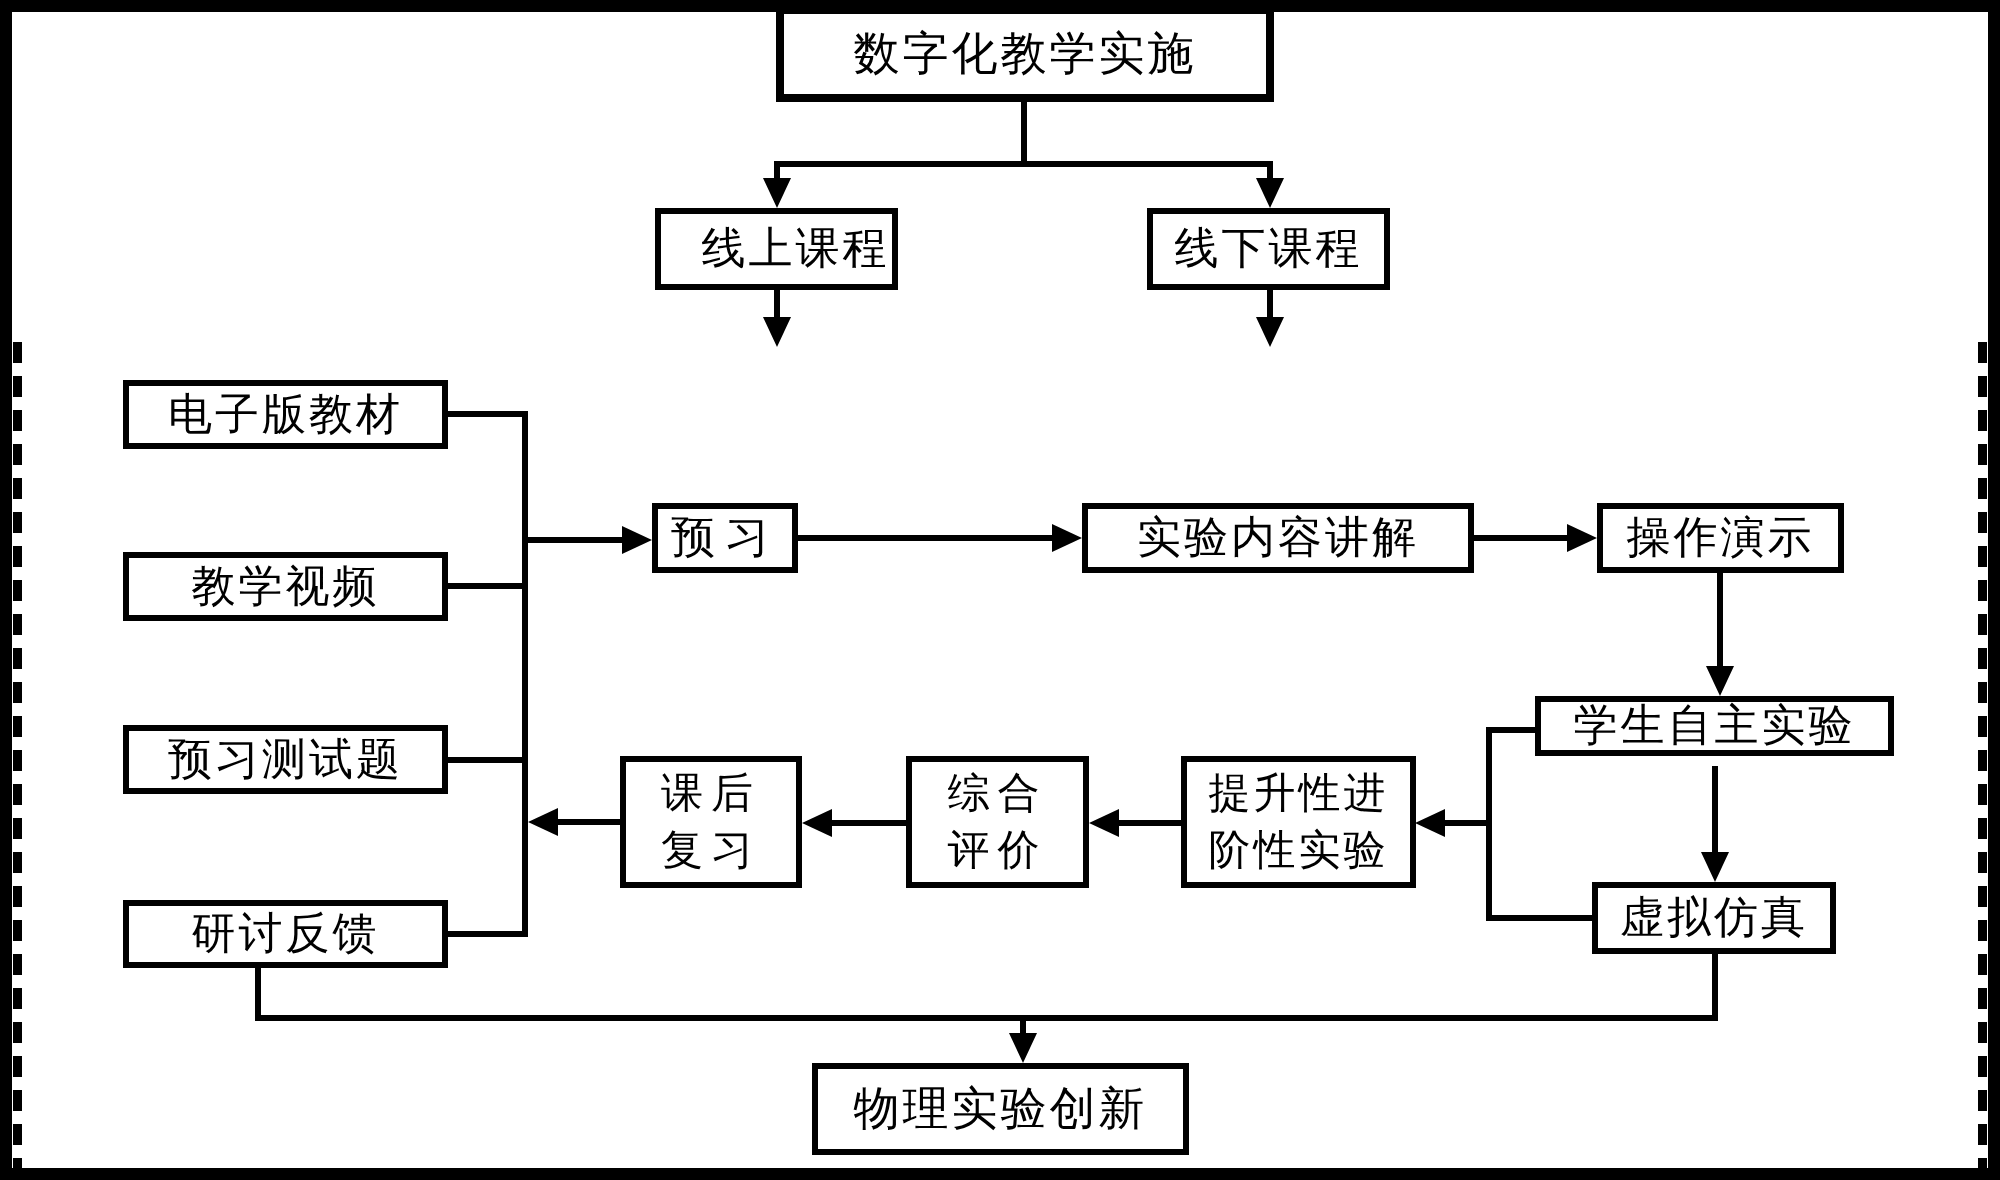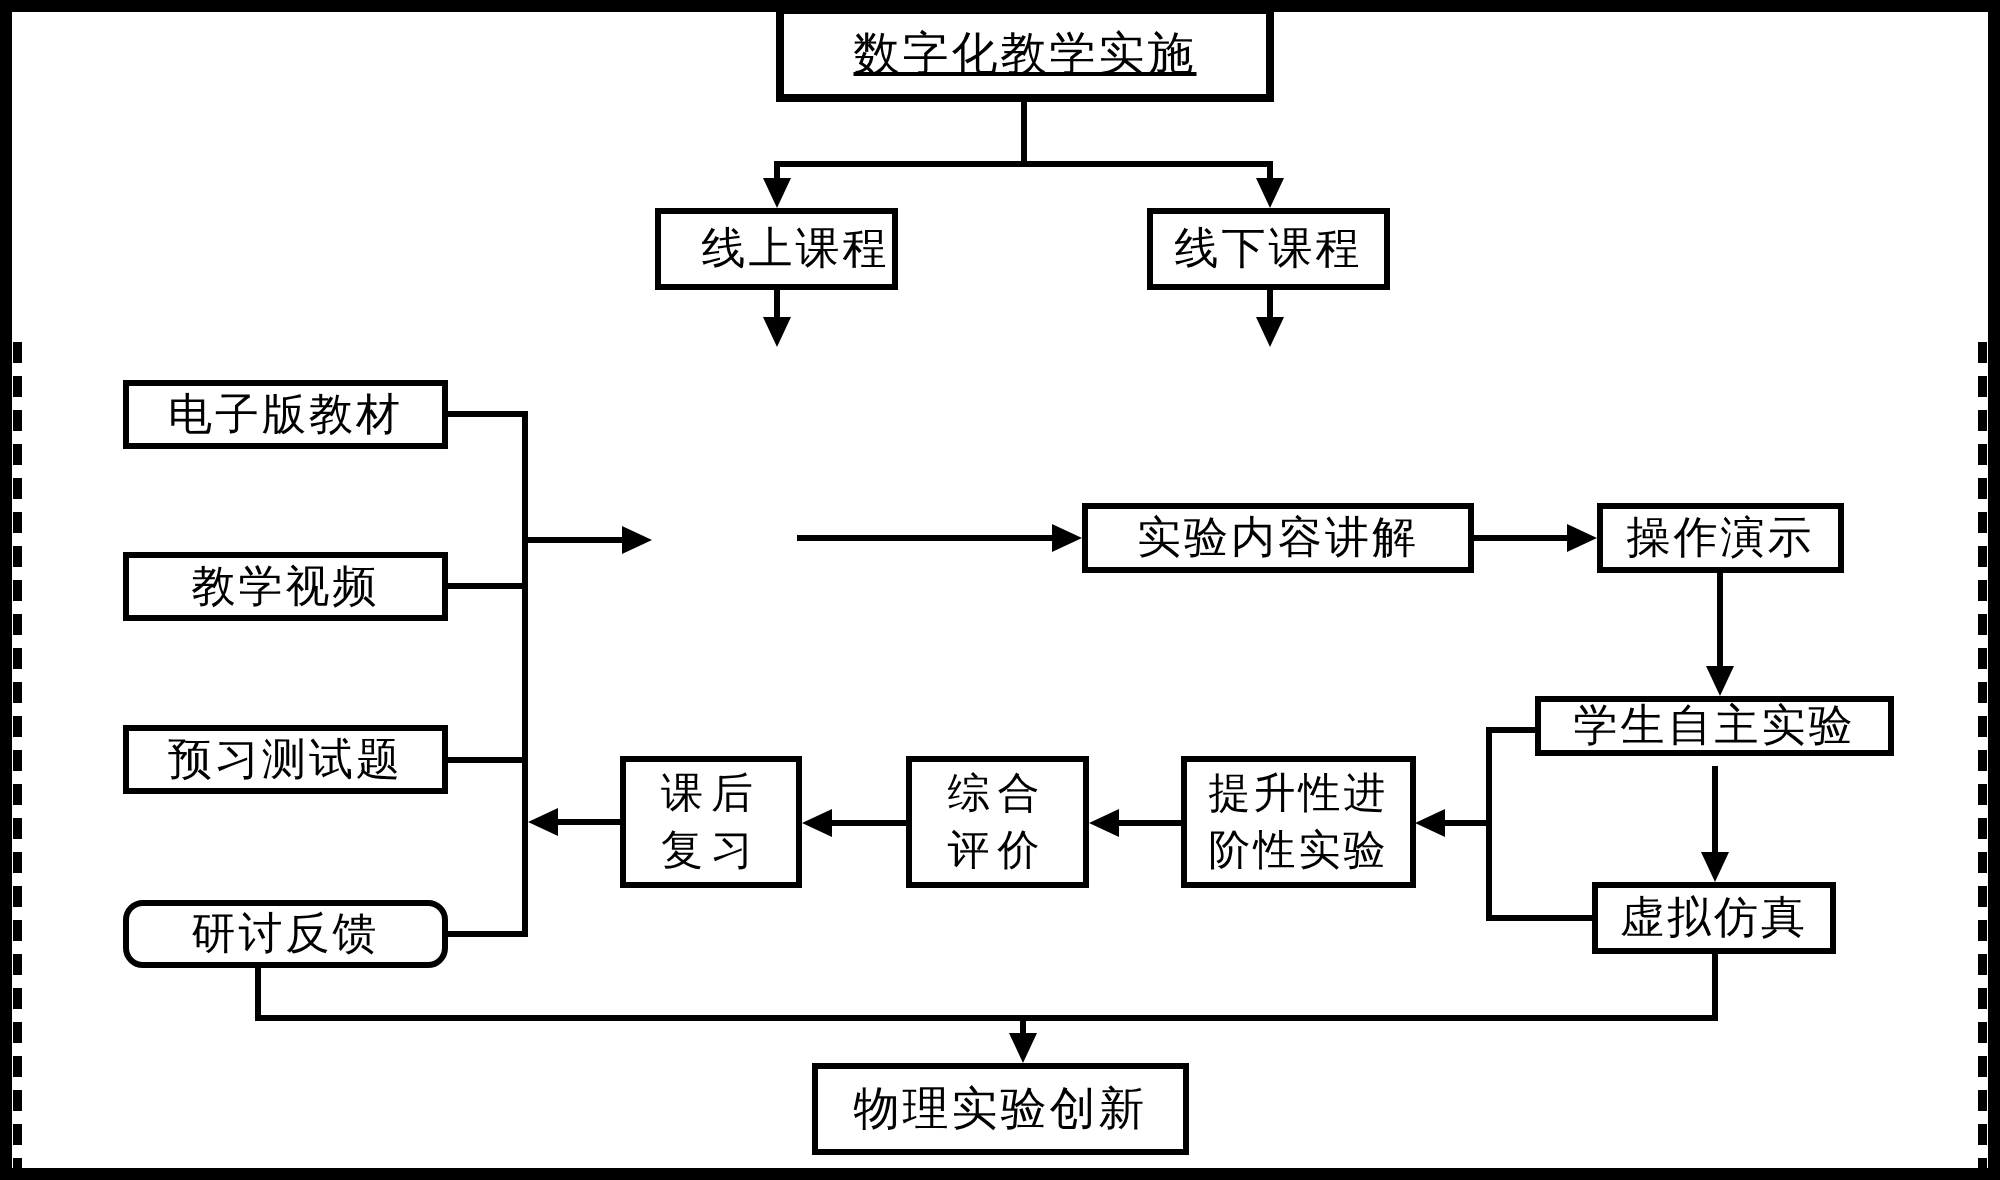--- a/index.html
+++ b/index.html
@@ -115,34 +115,35 @@
   <div class="arr left" style="left:802px; top:809px;"></div>
   <div class="seg" style="left:556px; top:819px; width:66px; height:6px;"></div>
   <div class="arr left" style="left:528px; top:808px;"></div>
 
   <div class="seg" style="left:255px; top:965px; width:6px; height:56px;"></div>
   <div class="seg" style="left:1712px; top:952px; width:6px; height:69px;"></div>
   <div class="seg" style="left:255px; top:1015px; width:1463px; height:6px;"></div>
   <div class="seg" style="left:1020px; top:1015px; width:6px; height:22px;"></div>
   <div class="arr down" style="left:1009px; top:1033px;"></div>
 
-  <div class="node big" style="left:776px; top:6px; width:498px; height:96px; border-width:8px;text-decoration:underline;">数字化教学实施</div>
+  <div class="node big" style="left:776px; top:6px; width:498px; height:96px; border-width:8px;">数字化教学实施</div>
 
   <div class="node" style="left:655px; top:208px; width:243px; height:82px;padding-left:38px;">线上课程</div>
 
   <div class="node" style="left:1147px; top:208px; width:243px; height:82px;">线下课程</div>
 
   <div class="node" style="left:123px; top:380px; width:325px; height:69px;">电子版教材</div>
 
   <div class="node" style="left:123px; top:552px; width:325px; height:69px;">教学视频</div>
 
   <div class="node" style="left:123px; top:725px; width:325px; height:69px;">预习测试题</div>
 
-  <div class="node" style="left:123px; top:900px; width:325px; height:68px;border-radius:20px;">研讨反馈</div>
+  <div class="node" style="left:123px; top:900px; width:325px; height:68px;">研讨反馈</div>
 
+  <div class="node" style="left:652px; top:503px; width:146px; height:70px; letter-spacing:10px;">预习</div>
 
   <div class="node" style="left:1082px; top:503px; width:392px; height:70px;">实验内容讲解</div>
 
   <div class="node" style="left:1597px; top:503px; width:247px; height:70px;">操作演示</div>
 
   <div class="node" style="left:1535px; top:696px; width:359px; height:60px;">学生自主实验</div>
 
   <div class="node two-line" style="left:1181px; top:756px; width:235px; height:132px;">提升性进
 阶性实验</div>
 

